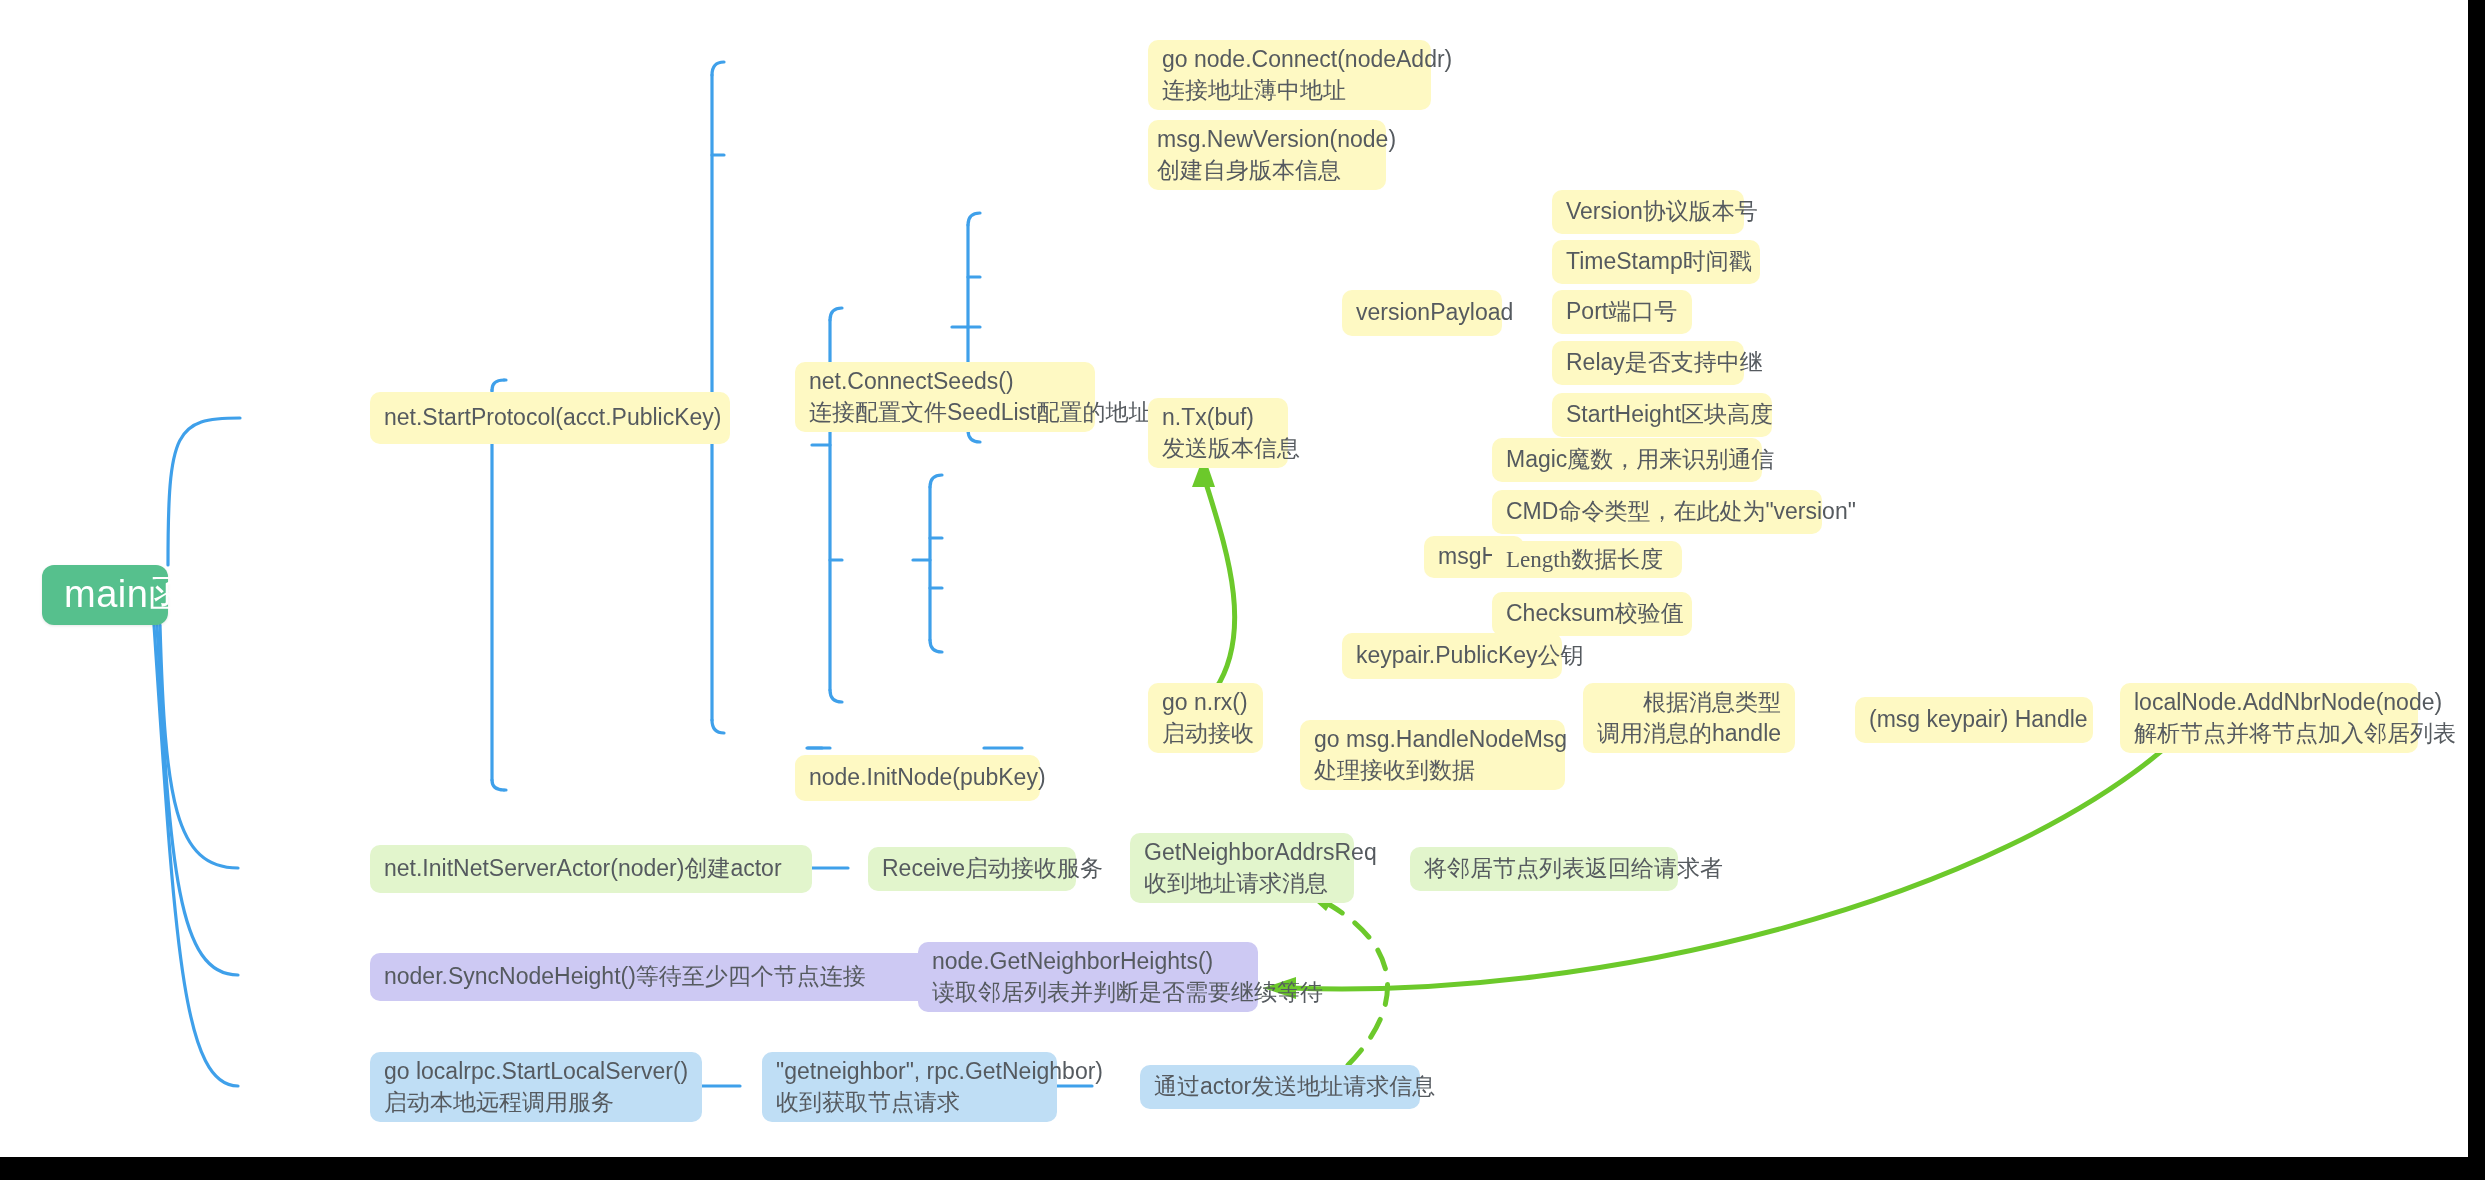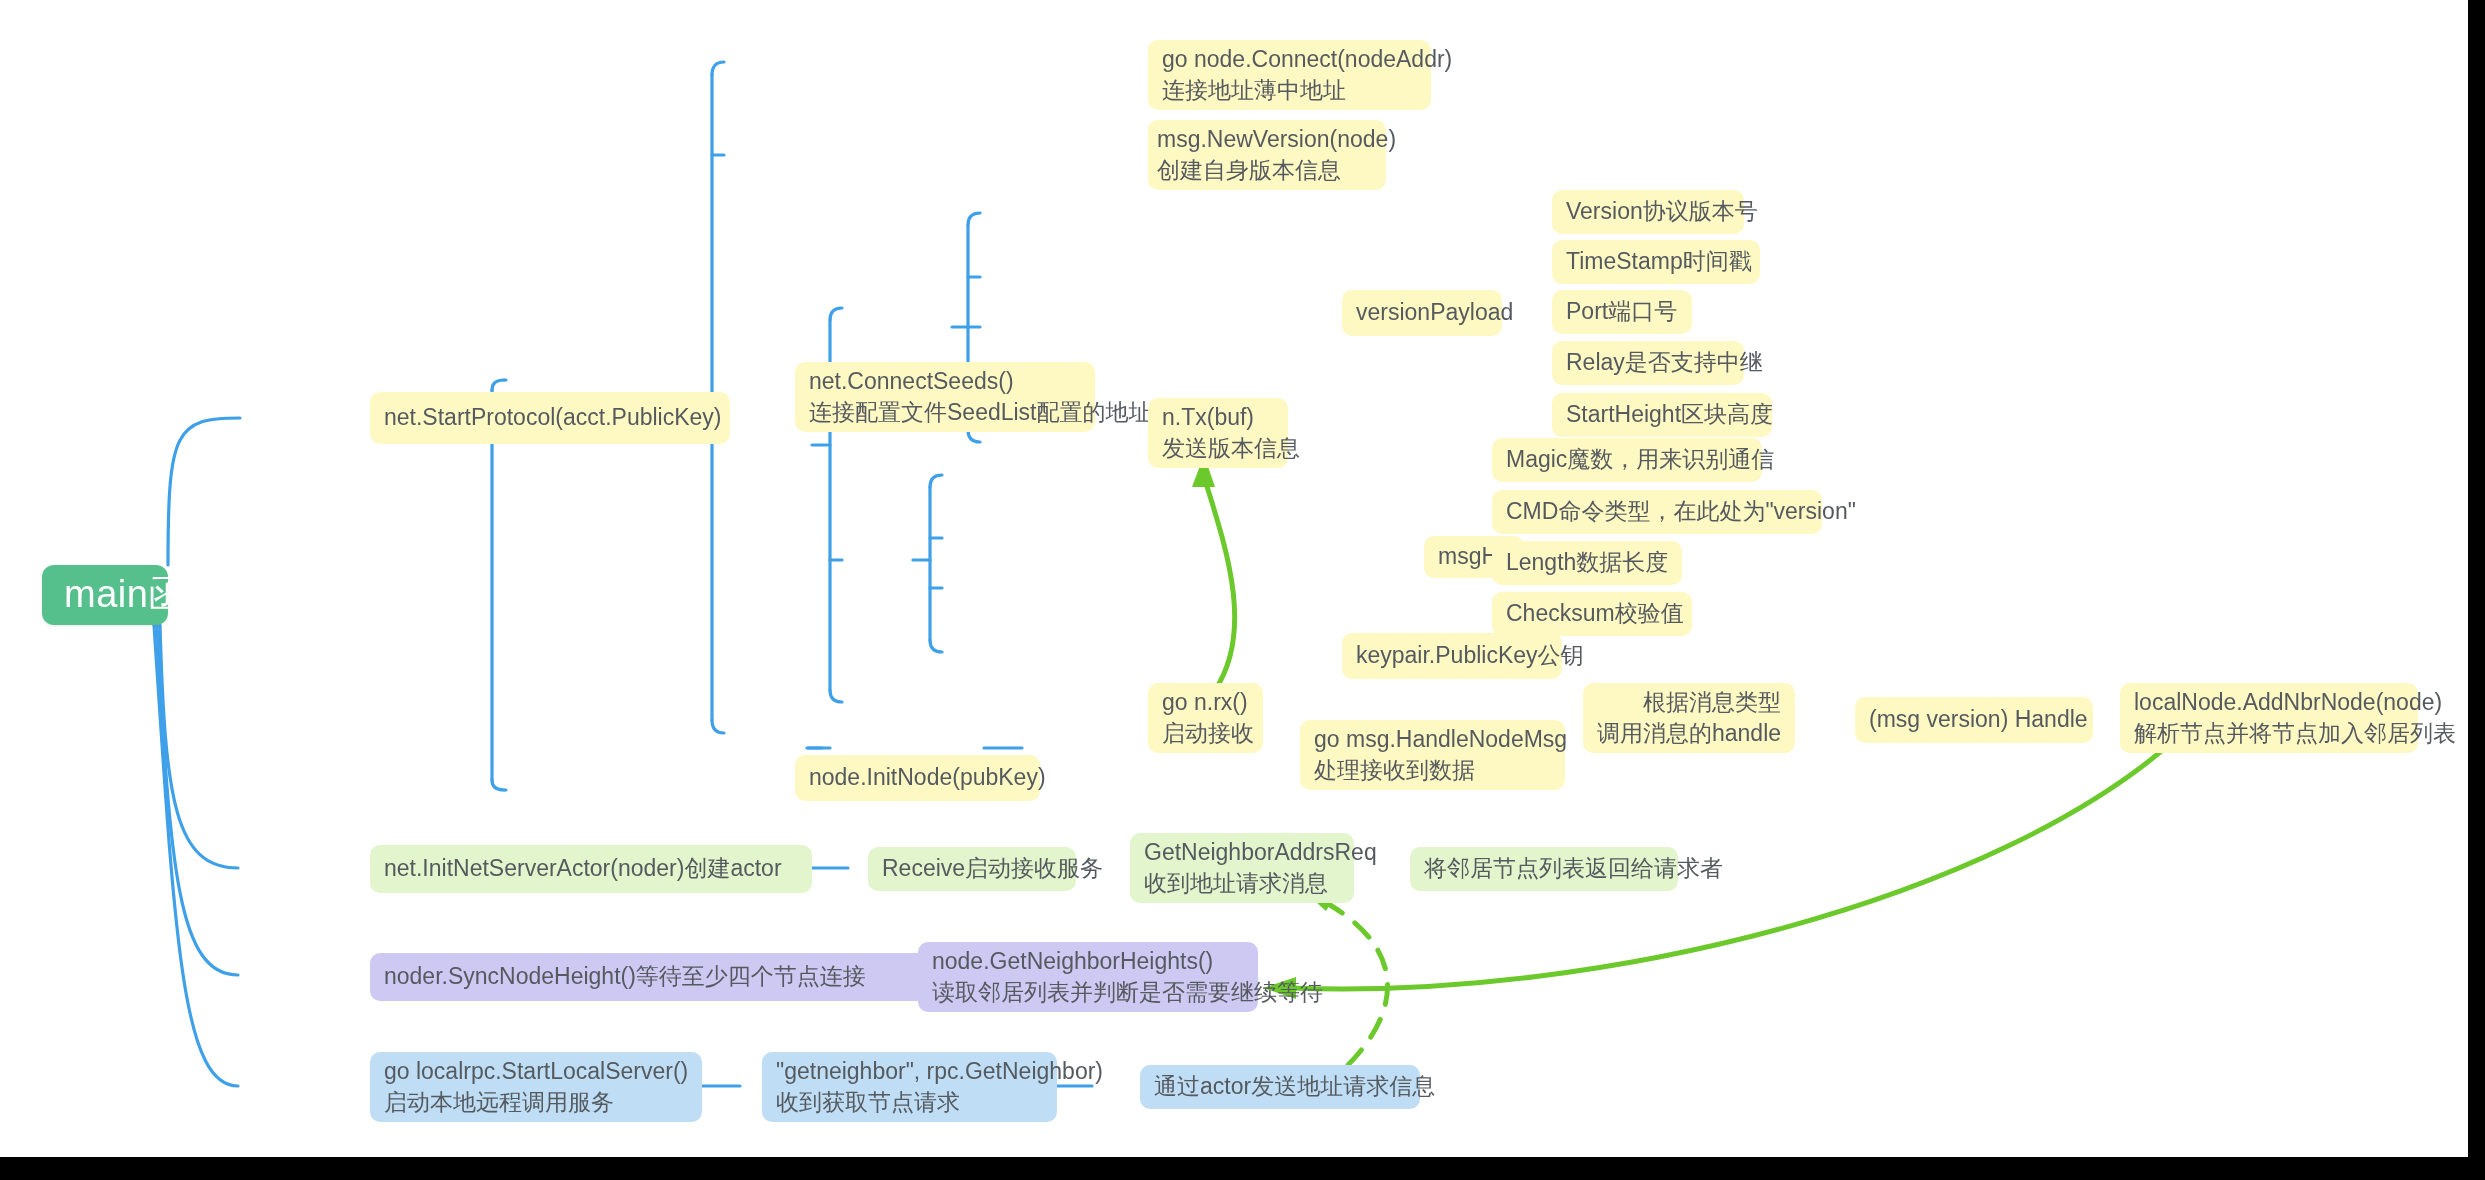--- a/index.html
+++ b/index.html
@@ -160,21 +160,21 @@
   <div class="node orange pad f23" style="left:1424px;top:523px;width:100px;height:42px;margin-top:13px;">
     <span class="ln">msgHdr</span>
   </div>
 
   <div class="node orange pad f23" style="left:1492px;top:438px;width:270px;height:44px;">
     <span class="ln">Magic魔数，用来识别通信</span>
   </div>
   <div class="node orange pad f23" style="left:1492px;top:490px;width:330px;height:44px;">
     <span class="ln">CMD命令类型，在此处为"version"</span>
   </div>
-  <div class="node orange pad f23" style="left:1492px;top:541px;width:190px;height:44px;">
+  <div class="node orange pad f23" style="left:1492px;top:541px;width:190px;height:37px;font-family:Liberation Serif, serif;">
     <span class="ln">Length数据长度</span>
   </div>
   <div class="node orange pad f23" style="left:1492px;top:592px;width:200px;height:44px;">
     <span class="ln">Checksum校验值</span>
   </div>
 
   <div class="node orange pad f23" style="left:1342px;top:633px;width:220px;height:46px;">
     <span class="ln">keypair.PublicKey公钥</span>
   </div>
 
@@ -187,21 +187,21 @@
     <span class="ln">go msg.HandleNodeMsg</span>
     <span class="ln">处理接收到数据</span>
   </div>
 
   <div class="node orange pad f23" style="left:1583px;top:683px;width:212px;height:70px;text-align:right;">
     <span class="ln">根据消息类型</span>
     <span class="ln">调用消息的handle</span>
   </div>
 
   <div class="node orange pad f23" style="left:1855px;top:697px;width:238px;height:46px;">
-    <span class="ln">(msg version) Handle</span>
+    <span class="ln">(msg keypair) Handle</span>
   </div>
 
   <div class="node orange pad f23" style="left:2120px;top:683px;width:298px;height:70px;">
     <span class="ln">localNode.AddNbrNode(node)</span>
     <span class="ln">解析节点并将节点加入邻居列表</span>
   </div>
 
   <div class="node orange pad f23" style="left:795px;top:755px;width:245px;height:46px;">
     <span class="ln">node.InitNode(pubKey)</span>
   </div>

